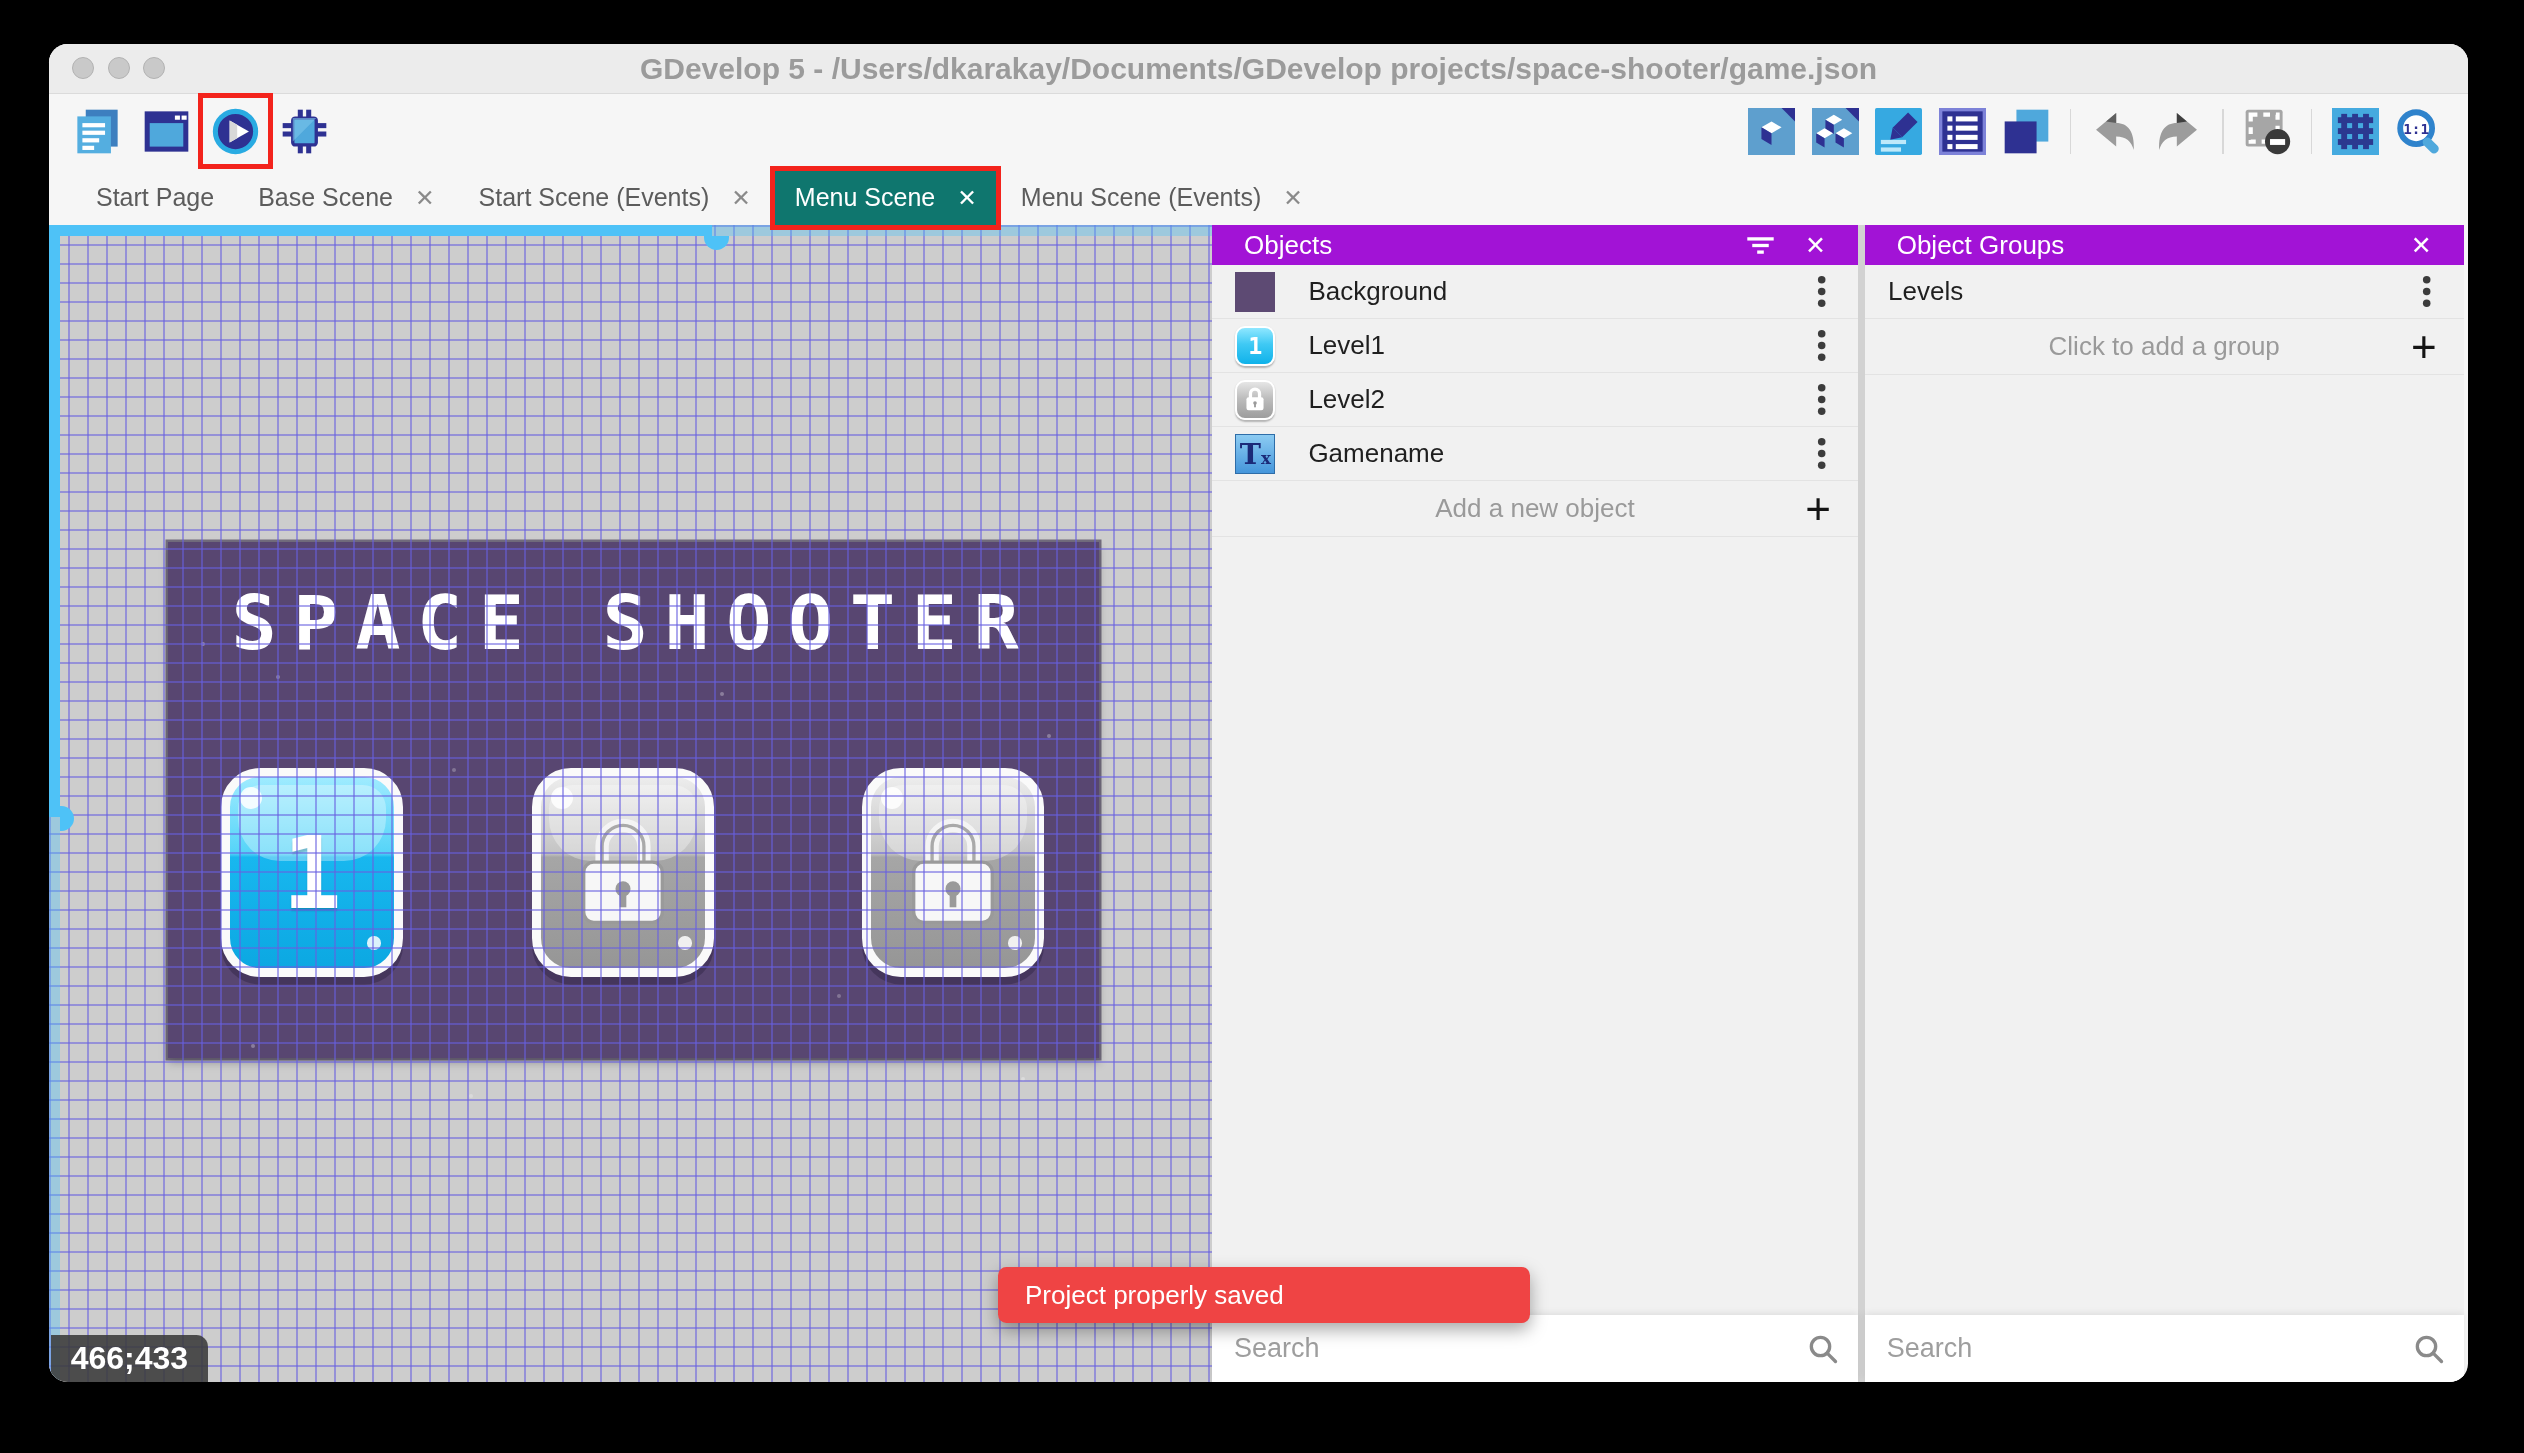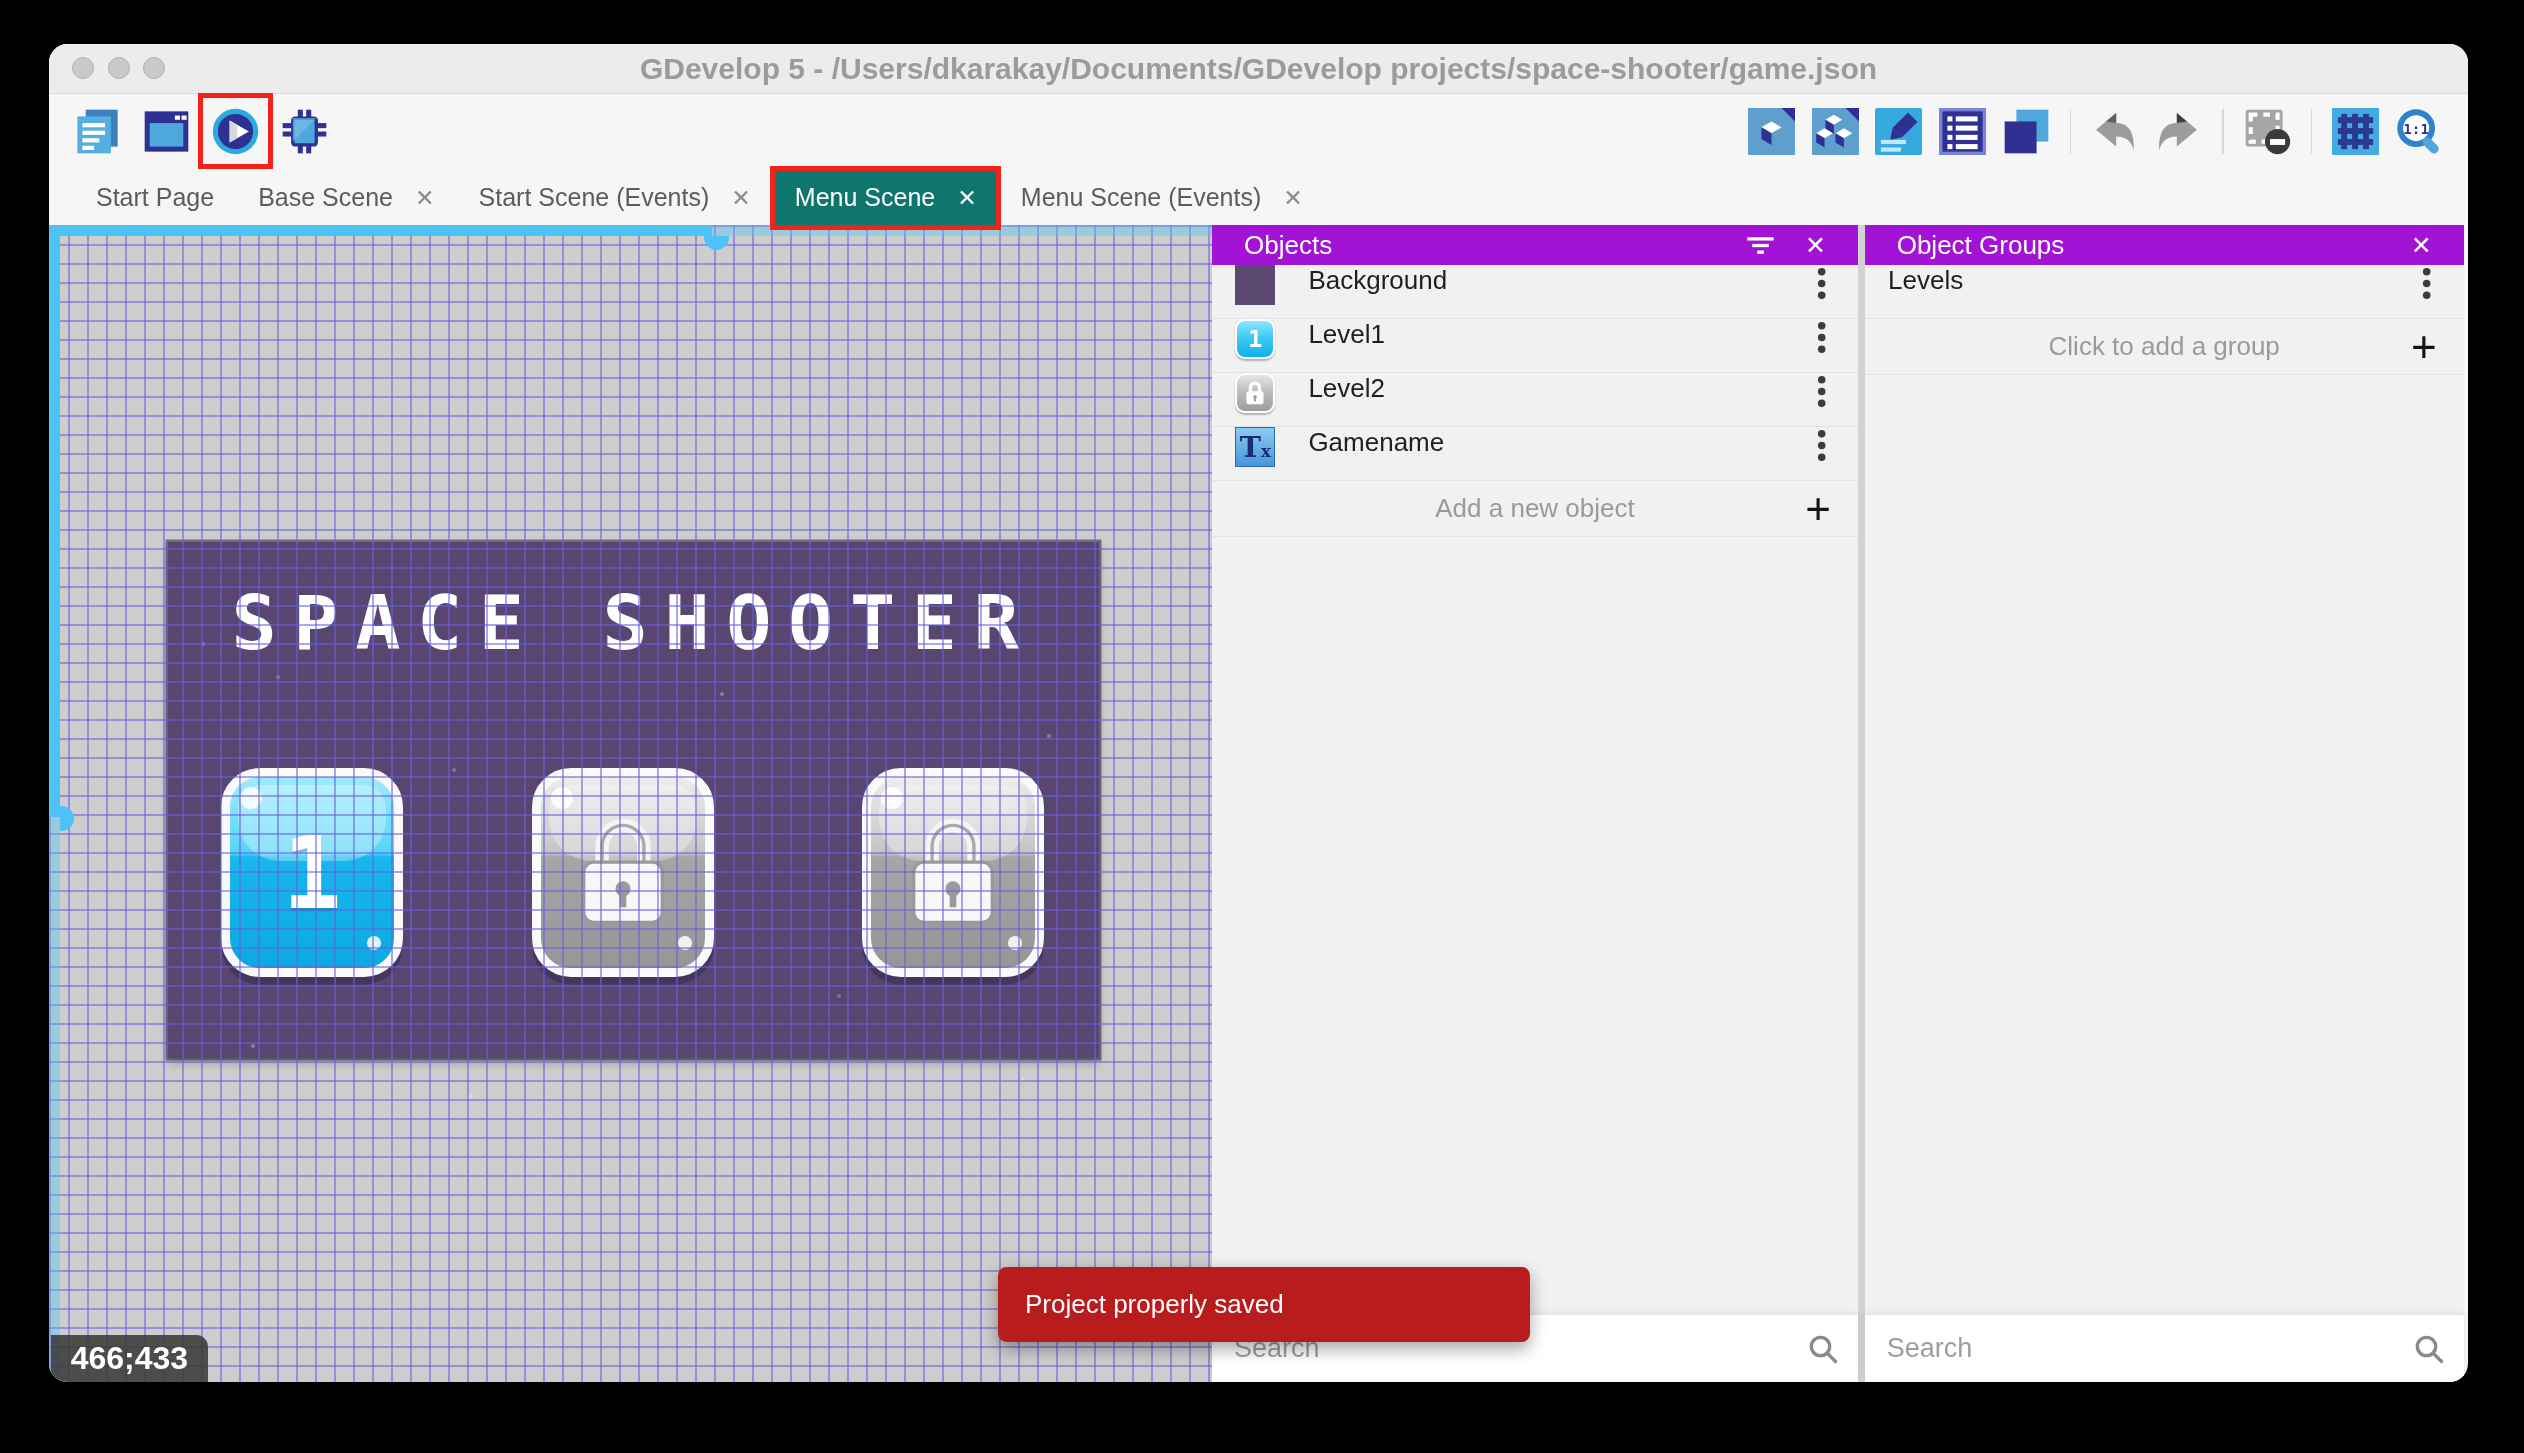--- a/index.html
+++ b/index.html
@@ -71,21 +71,21 @@
   
   .panel-divider{width:6.7px;flex:none;background:#D2D2D2;}
   .panel{display:flex;flex-direction:column;background:#F1F1F1;position:relative;flex:none;}
   .panel.objects{width:646px;}
   .panel.groups{width:599px;}
   .panel-header{height:40px;flex:none;background:#A213D6;color:#FFFFFF;display:flex;align-items:center;
     padding:0 32px;font-size:26px;}
   .panel-header .spacer{flex:1;}
   .panel-header .hicon{margin-left:28.5px;display:inline-flex;}
   .hclose{font-size:25px;color:#FFFFFF;}
-  .row{height:53px;flex:none;display:flex;padding:0 30px 0 23.4px;border-bottom:1.7px solid #E3E3E3;}
+  .row{height:53px;flex:none;display:flex;align-items:center;padding:0 30px 0 23.4px;border-bottom:1.7px solid #E3E3E3;}
   .row .thumb{width:40px;height:40px;flex:none;margin-right:33px;}
   .row .label{font-size:26px;color:#1F1F1F;}
   .row .kebab{margin-left:auto;display:inline-flex;}
   .add-row{height:55px;flex:none;display:flex;align-items:center;justify-content:center;position:relative;
     border-bottom:1.7px solid #E3E3E3;font-size:26px;color:#9A9A9A;}
   .add-row .plus{position:absolute;right:27px;top:3.3px;font-size:44px;font-weight:400;color:#141414;line-height:49px;}
   .panel-fill{flex:1;}
   .searchbar{height:67px;flex:none;background:#FFFFFF;box-shadow:0 -2.5px 6.7px rgba(0,0,0,.08);
     display:flex;align-items:center;padding:0 20px;gap:43px;}
   .searchbar input{flex:1;border:none;outline:none;background:transparent;font-size:27px;color:#333;
@@ -96,21 +96,21 @@
   .th-btn{border-radius:10px;border:2.5px solid #FFFFFF;box-sizing:border-box;box-shadow:0 1.7px 1.7px rgba(0,0,0,.25);
     display:flex;align-items:center;justify-content:center;}
   .th-blue{background:linear-gradient(180deg,#8FE7FF,#3FC9F4 45%,#0FB2EA);}
   .th-gray{background:linear-gradient(180deg,#E6E6E6,#BDBDBD 45%,#9D9D9D);}
   .th-digit{color:#fff;font-family:"DejaVu Sans Mono",monospace;font-weight:bold;font-size:23.4px;}
   .th-text{background:linear-gradient(180deg,#8CCBF2,#4596DB);border:1.7px solid #2E6DA8;box-sizing:border-box;
     display:flex;align-items:baseline;justify-content:center;}
   .th-text .T{font-family:"DejaVu Serif",serif;font-weight:bold;font-size:28.5px;color:#1B2A78;line-height:39px;}
   .th-text .x{font-family:"DejaVu Serif",serif;font-weight:bold;font-size:16.7px;color:#1B2A78;}
   
-  .toast{position:absolute;left:949px;top:1223px;width:532px;height:75px;background:#b91c1c;border-radius:8.4px;
+  .toast{position:absolute;left:949px;top:1223px;width:532px;height:56px;background:#ef4444;border-radius:8.4px;
     display:flex;align-items:center;padding:0 27px;box-sizing:border-box;color:#FFFFFF;font-size:26px;z-index:50;
     box-shadow:0 6.7px 16.7px rgba(0,0,0,.35);}
 </style>
 </head>
 <body>
 
 <div class="window">
 
   <div class="titlebar">
     <div class="traffic">

